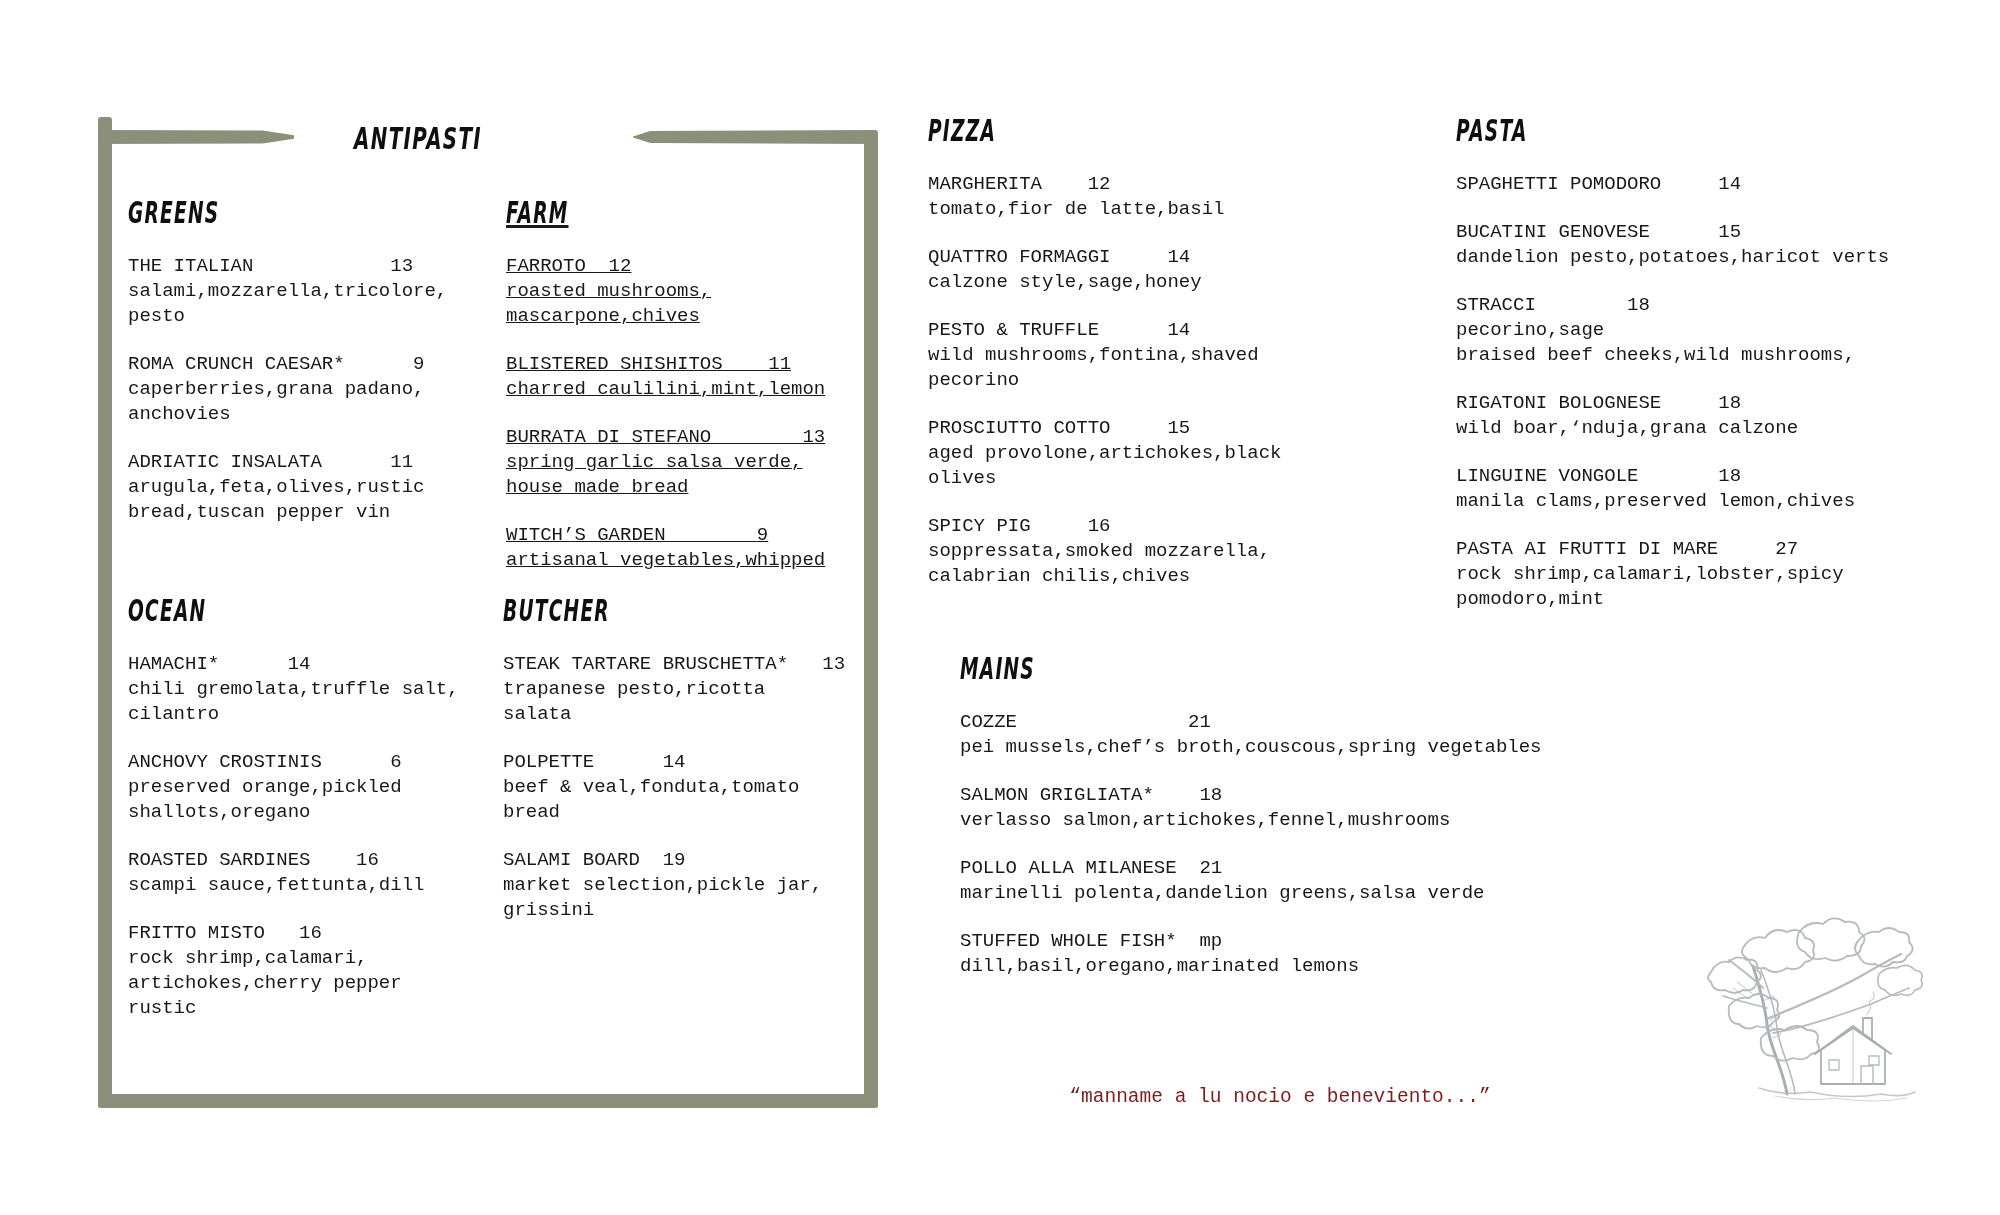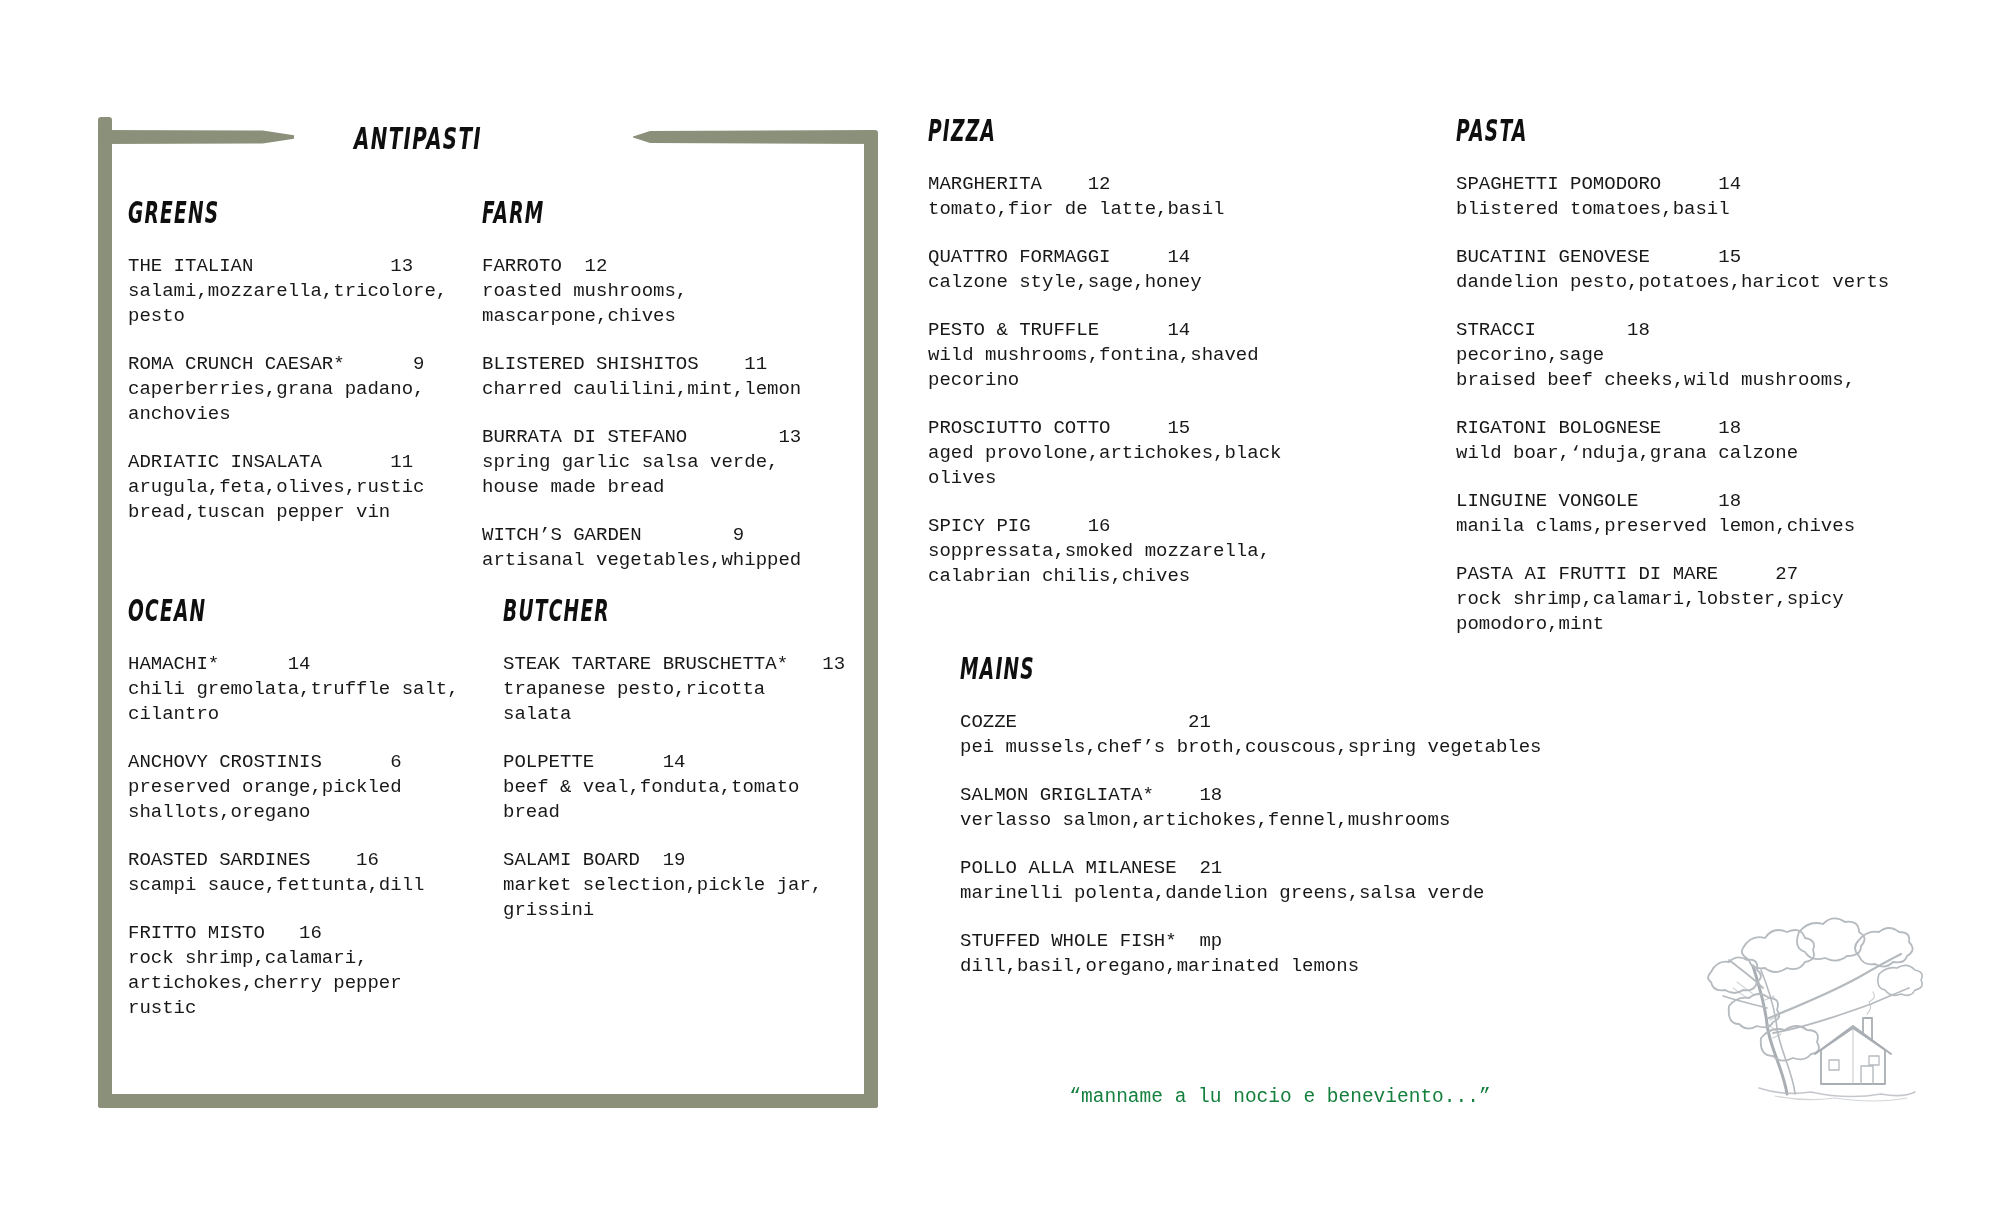--- a/index.html
+++ b/index.html
@@ -26,33 +26,33 @@
     margin:0 0 24px 0;white-space:pre;
   }
   #antipasti-title{
     position:absolute;left:318px;top:122px;width:200px;text-align:center;
     margin:0;transform:scaleX(0.66);transform-origin:50% 50%;
   }
   
   .menu-section{position:absolute;}
   #sec-greens {left:128px; top:196px;}
   #sec-ocean  {left:128px; top:594px;}
-  #sec-farm   {left:482px; top:196px;}
+  #sec-farm   {left:506px; top:196px;text-decoration:underline;}
   #sec-butcher{left:503px; top:594px;}
   #sec-pizza  {left:928px; top:114px;}
   #sec-mains  {left:960px; top:652px;}
   #sec-pasta  {left:1456px;top:114px;}
   .menu-item{margin:0 0 23px 0;}
   .title-line,.desc-line{
     font-size:19px;line-height:25px;white-space:pre;color:#181818;
   }
   
   #quote{
     position:absolute;left:990px;top:1086px;width:580px;text-align:center;
-    font-size:19.5px;white-space:pre;color:#15803d;
+    font-size:19.5px;white-space:pre;color:#7f1d1d;
   }
   
   #tree-sketch{position:absolute;left:1703px;top:888px;width:222px;height:218px;}
 </style>
 </head>
 <body>
 
 <div>
   <div class="stroke" id="frame-left"></div>
   <div class="stroke" id="frame-topleft"></div>
@@ -204,21 +204,20 @@
         <div class="desc-line">dill,basil,oregano,marinated lemons</div>
       </div>
     </div>
 </section>
 
 <section class="menu-section" id="sec-pasta">
   <h2 class="hdr">PASTA</h2>
   <div class="items">
       <div class="menu-item">
         <div class="title-line">SPAGHETTI POMODORO     14</div>
-        <div class="desc-line">blistered tomatoes,basil</div>
       </div>
       <div class="menu-item">
         <div class="title-line">BUCATINI GENOVESE      15</div>
         <div class="desc-line">dandelion pesto,potatoes,haricot verts</div>
       </div>
       <div class="menu-item">
         <div class="title-line">STRACCI        18</div>
         <div class="desc-line">pecorino,sage</div>
         <div class="desc-line">braised beef cheeks,wild mushrooms,</div>
       </div>

